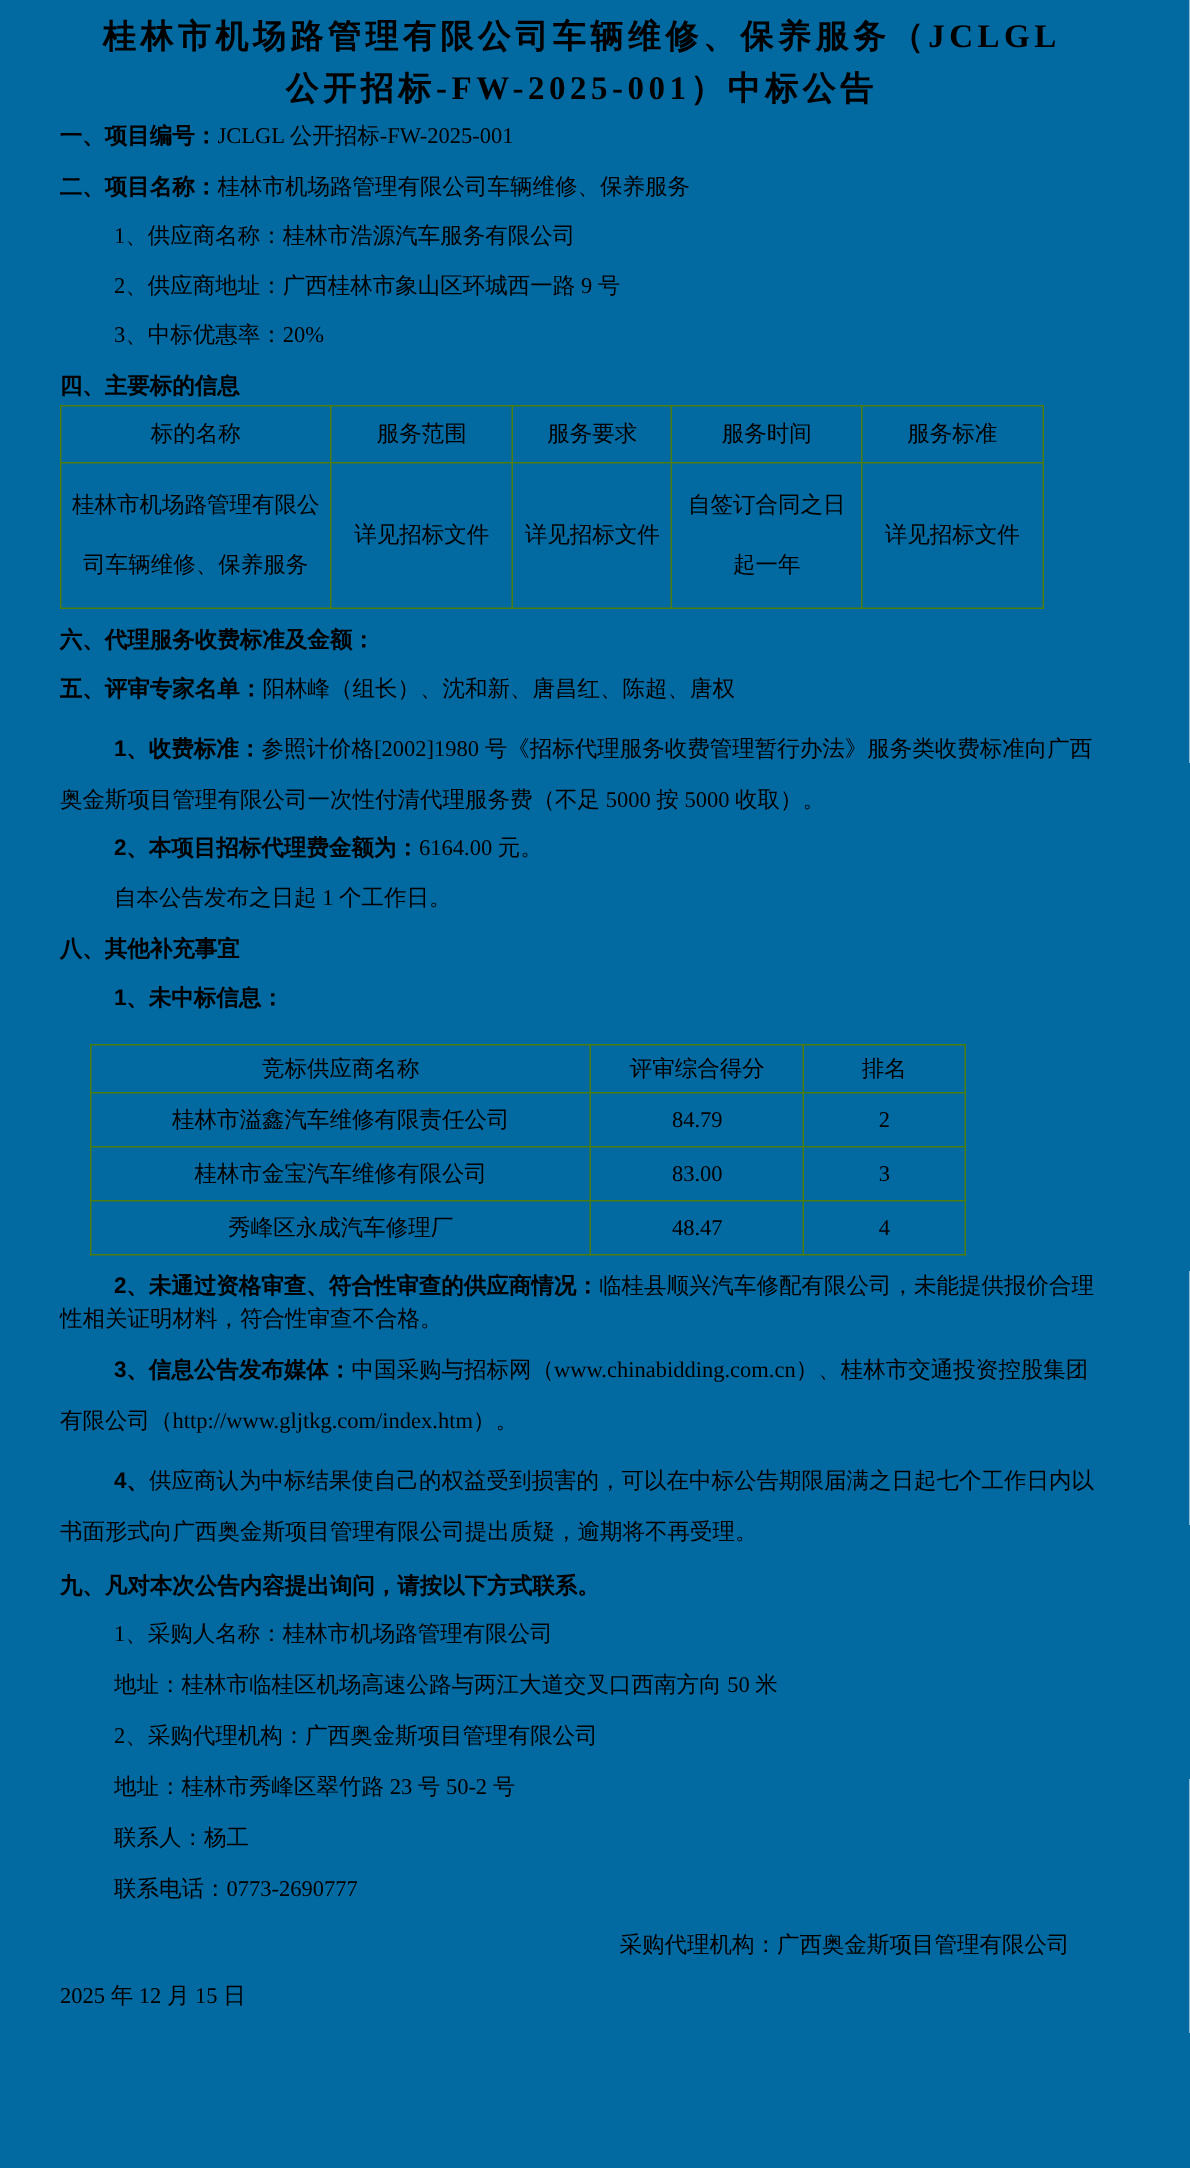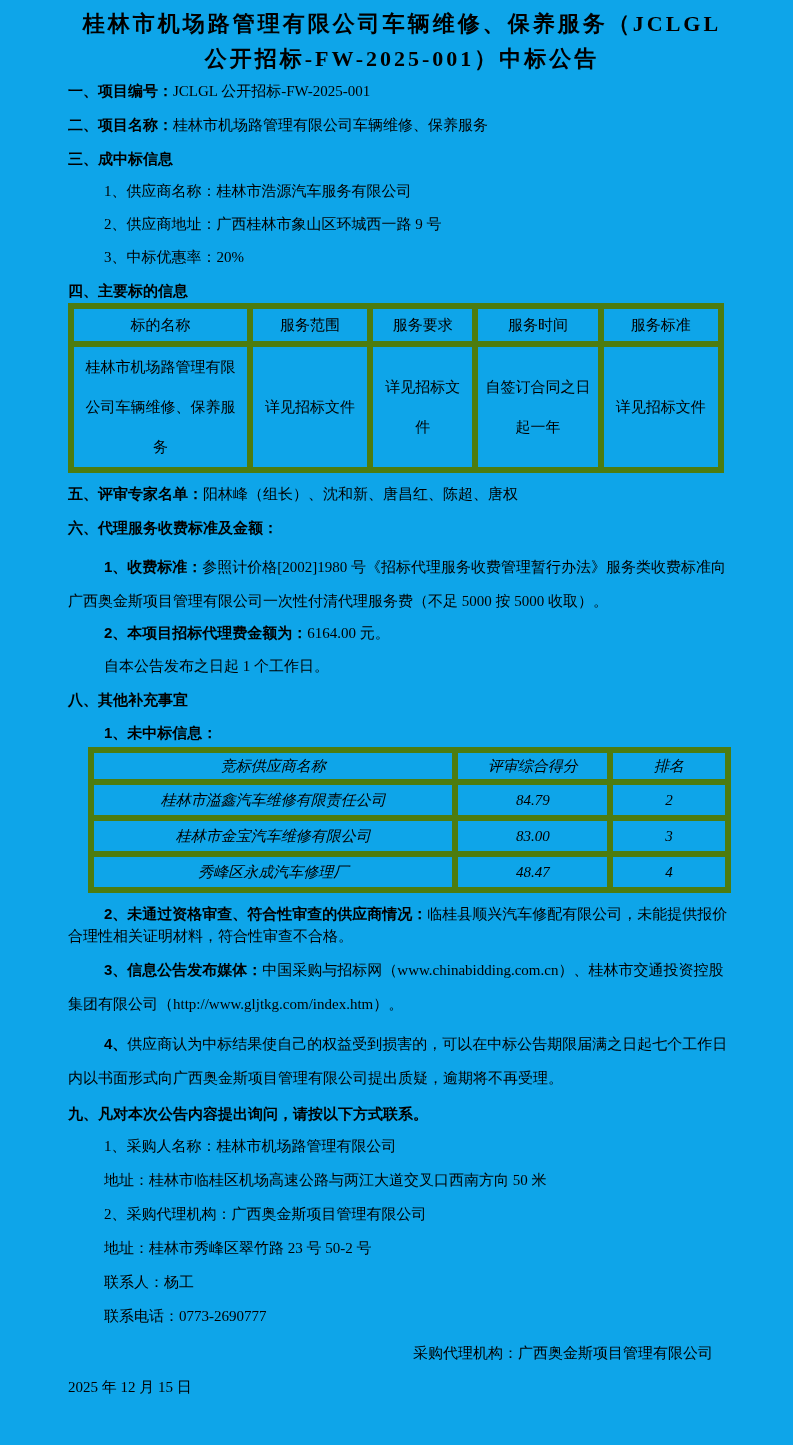--- a/index.html
+++ b/index.html
@@ -2,55 +2,55 @@
 <html><head>
 <meta charset="utf-8">
 <style>
   * { box-sizing: border-box; }
   html, body { margin: 0; padding: 0; background: #ffffff; }
   .page {
     position: relative;
     width: 793px;
     height: 1445px;
     margin: 0 auto;
-    background: #0ea5e9;
+    background: #0369a1;
     color: #000000;
     font-family: "Liberation Serif", "DejaVu Serif", serif;
     font-size: 15px;
-    padding: 6px 57px 0 68px;
+    padding: 6px 57px 0 40px;
     overflow: hidden;
   }
   .h {
     font-family: "Liberation Sans", "DejaVu Sans", sans-serif;
     font-weight: bold;
   }
   .doc-title {
     font-weight: bold;
     font-size: 22px;
     line-height: 35px;
     text-align: center;
     letter-spacing: 3px;
     margin-bottom: 4px;
   }
   .line { line-height: 21px; margin-bottom: 12px; }
   .indent { padding-left: 36px; }
   .ti { text-indent: 36px; }
 
   table { border-collapse: collapse; table-layout: fixed; }
   th, td {
-    border: 6px solid #4d7c0f;
+    border: 1px solid #4d7c0f;
     text-align: center;
     font-weight: normal;
     padding: 0 6px;
     overflow: hidden;
   }
   .table1 { width: 656px; margin: 2px 0 10px 0; }
   .table1 th { height: 38px; line-height: 20px; }
   .table1 td { height: 97px; line-height: 40px; }
-  .table2 { width: 643px; margin: 4px 0 10px 20px; font-style: italic; }
+  .table2 { width: 584px; margin: 20px 0 10px 20px; }
   .table2 th { height: 32px; line-height: 20px; }
   .table2 td { height: 36px; line-height: 20px; }
 
   .s6p1 { line-height: 34px; margin: 4px 0 4px 0; }
   .s8p2 { line-height: 22px; margin: 4px 0 0 0; }
   .s8p3 { line-height: 34px; margin: 6px 0 0 0; }
   .s8p4 { line-height: 34px; margin: 6px 0 0 0; }
   .s9h  { margin-top: 8px; }
 
   .contact .line { margin-bottom: 13px; }
@@ -65,21 +65,20 @@
 
   <div class="doc-title">
     <div>桂林市机场路管理有限公司车辆维修、保养服务（JCLGL</div>
     <div>公开招标-FW-2025-001）中标公告</div>
   </div>
 
   <div class="line"><b class="h">一、项目编号：</b><span>JCLGL 公开招标-FW-2025-001</span></div>
 
   <div class="line"><b class="h">二、项目名称：</b><span>桂林市机场路管理有限公司车辆维修、保养服务</span></div>
 
-  <div class="line h">三、成中标信息</div>
   <div class="line indent">1、供应商名称：桂林市浩源汽车服务有限公司</div>
   <div class="line indent">2、供应商地址：广西桂林市象山区环城西一路 9 号</div>
   <div class="line indent">3、中标优惠率：20%</div>
 
   <div class="h" style="line-height:21px;">四、主要标的信息</div>
   <table class="table1">
     <colgroup>
       <col style="width:27.5%">
         <col style="width:18.5%">
         <col style="width:16.2%">
@@ -99,23 +98,23 @@
       <tr>
         <td>桂林市机场路管理有限公司车辆维修、保养服务</td>
         <td>详见招标文件</td>
         <td>详见招标文件</td>
         <td>自签订合同之日起一年</td>
         <td>详见招标文件</td>
       </tr>
     </tbody>
   </table>
 
+  <div class="line h">六、代理服务收费标准及金额：</div>
+
   <div class="line"><b class="h">五、评审专家名单：</b><span>阳林峰（组长）、沈和新、唐昌红、陈超、唐权</span></div>
-
-  <div class="line h">六、代理服务收费标准及金额：</div>
   <div class="s6p1 ti"><b class="h">1、收费标准：</b><span>参照计价格[2002]1980 号《招标代理服务收费管理暂行办法》服务类收费标准向广西奥金斯项目管理有限公司一次性付清代理服务费（不足 5000 按 5000 收取）。</span></div>
   <div class="line ti"><b class="h">2、本项目招标代理费金额为：</b><span>6164.00 元。</span></div>
 
   <div class="line indent">自本公告发布之日起 1 个工作日。</div>
 
   <div class="line h">八、其他补充事宜</div>
   <div class="indent h" style="line-height:21px;">1、未中标信息：</div>
   <table class="table2">
     <colgroup>
       <col style="width:57.2%">

